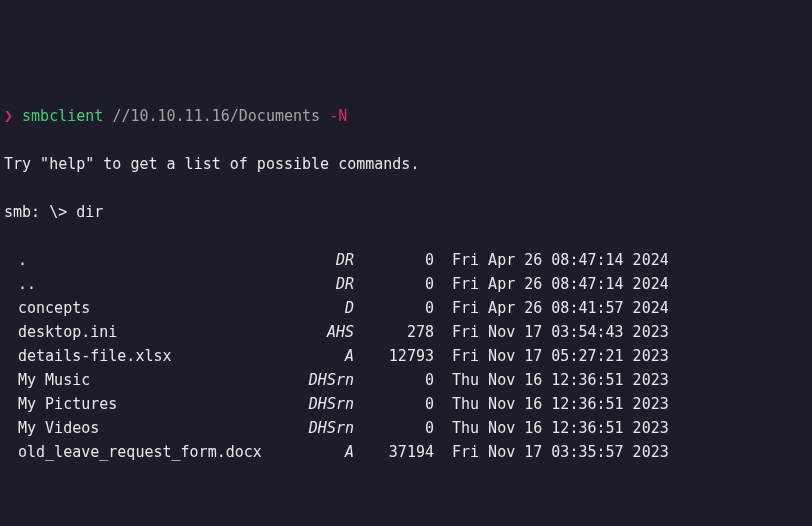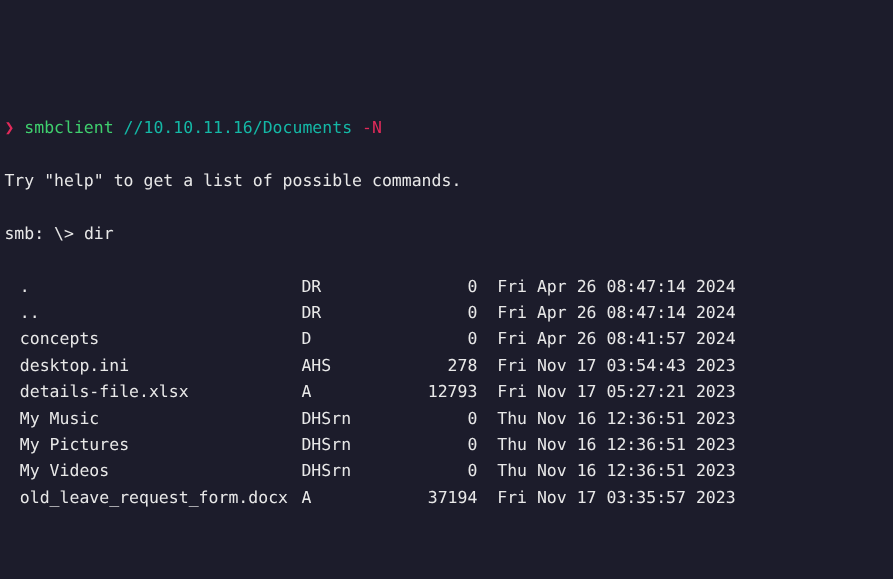--- a/index.html
+++ b/index.html
@@ -25,38 +25,39 @@
       font-weight: bold;
     }
     .cmd {
       color: #3fcf6e;
       text-align: center;
     }
     .flag {
       color: #e02a5a;
     }
     .arg {
-      color: #14b8a6;
+      color: #a3a3a3;
     }
     .output {
       color: #e8e8e8;
     }
     .row {
       display: block;
     }
     .listing-row {
       display: flex;
     }
     .col-name {
       width: 270px;
       padding-left: 14px;
     }
     .col-attr {
       width: 80px;
-      text-align: left;
+      text-align: right;
+      font-style: italic;
     }
     .col-size {
       width: 80px;
       text-align: right;
     }
     .col-date {
       padding-left: 18px;
     }
   </style>
 </head>

